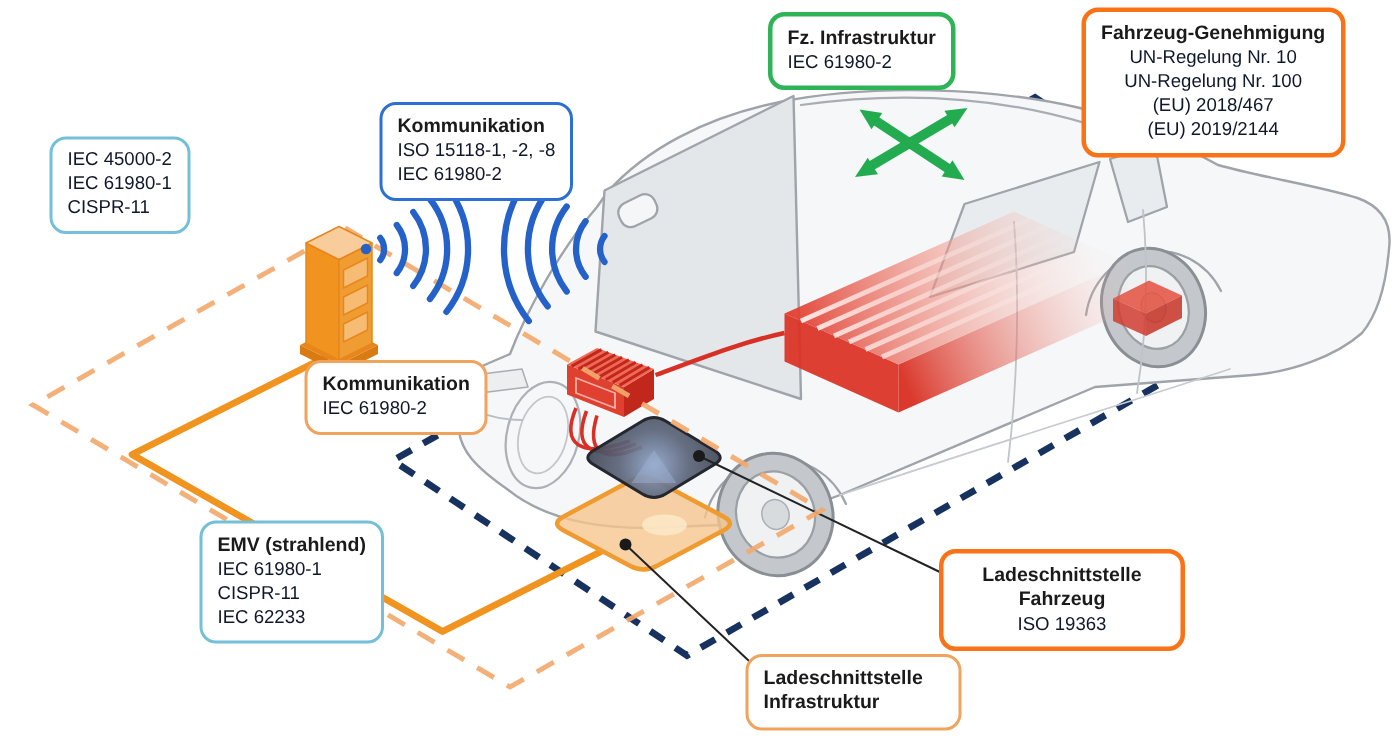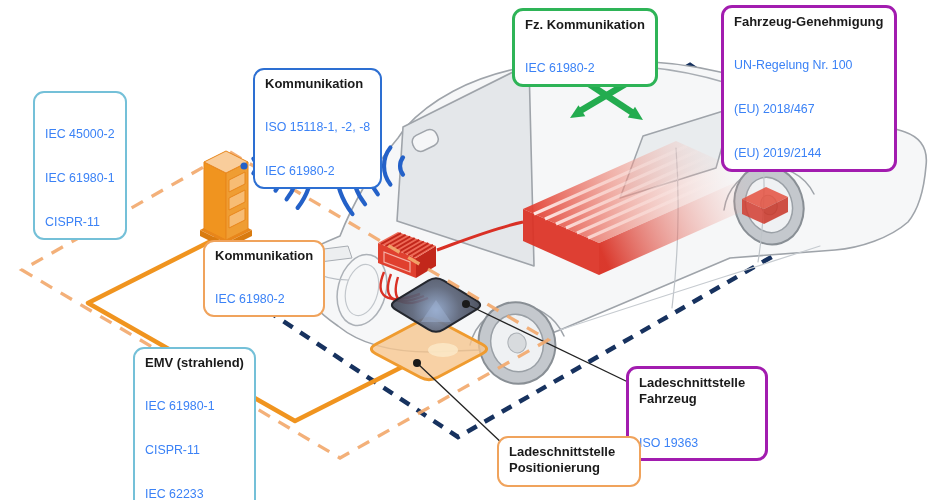--- a/index.html
+++ b/index.html
@@ -3,25 +3,25 @@
 <meta charset="utf-8">
 <style>
   html,body{margin:0;padding:0;background:#fff;}
   #stage{position:relative;width:932px;height:500px;overflow:hidden;background:#fff;
          font-family:"Liberation Sans",sans-serif;}
   #artwork{position:absolute;left:0;top:0;}
   .callout{position:absolute;background:#fff;border-radius:11px;padding:6px 10px 7px;
            box-sizing:border-box;z-index:5;}
   .c-title{font-weight:bold;font-size:13px;color:#1a1a1a;line-height:1.25;white-space:nowrap;margin-bottom:1px;}
   .wrap .c-title{white-space:normal;}
-  .c-line{font-size:12.4px;color:#3b82f6;line-height:1.28;white-space:nowrap;margin-top:28px;}
+  .c-line{font-size:12.4px;color:#0f172a;line-height:1.28;white-space:nowrap;}
   .b-cyan{border:2.5px solid #74C0D8;}
   .b-blue{border:2.5px solid #2D6FD2;}
   .b-green{border:3px solid #2EB457;}
-  .b-navy{border:3px solid #a21caf;}
+  .b-navy{border:3px solid #f97316;text-align:center;}
   .b-orange{border:2.5px solid #F0A35C;}
 </style>
 </head>
 <body>
 
 <div id="stage">
 
 <svg id="artwork" width="932" height="500" viewBox="0 0 932 500">
   <defs>
     <linearGradient id="batteryTop" gradientUnits="userSpaceOnUse" x1="530" y1="225" x2="730" y2="160">
@@ -194,45 +194,46 @@
   <div class="c-line">CISPR-11</div>
 </div>
 
 <div class="callout b-blue" style="left:253px;top:68px">
   <div class="c-title">Kommunikation</div>
   <div class="c-line">ISO 15118-1, -2, -8</div>
   <div class="c-line">IEC 61980-2</div>
 </div>
 
 <div class="callout b-green" style="left:512px;top:8px">
-  <div class="c-title">Fz. Kommunikation</div>
+  <div class="c-title">Fz. Infrastruktur</div>
   <div class="c-line">IEC 61980-2</div>
 </div>
 
 <div class="callout b-navy" style="left:721px;top:5px">
   <div class="c-title">Fahrzeug-Genehmigung</div>
+  <div class="c-line">UN-Regelung Nr. 10</div>
   <div class="c-line">UN-Regelung Nr. 100</div>
   <div class="c-line">(EU) 2018/467</div>
   <div class="c-line">(EU) 2019/2144</div>
 </div>
 
 <div class="callout b-orange" style="left:203px;top:240px">
   <div class="c-title">Kommunikation</div>
   <div class="c-line">IEC 61980-2</div>
 </div>
 
 <div class="callout b-cyan" style="left:133px;top:347px">
   <div class="c-title">EMV (strahlend)</div>
   <div class="c-line">IEC 61980-1</div>
   <div class="c-line">CISPR-11</div>
   <div class="c-line">IEC 62233</div>
 </div>
 
-<div class="callout b-navy wrap" style="left:626px;top:366px;width:142px">
+<div class="callout b-navy wrap" style="left:626px;top:366px;width:164px">
   <div class="c-title">Ladeschnittstelle Fahrzeug</div>
   <div class="c-line">ISO 19363</div>
 </div>
 
 <div class="callout b-orange wrap" style="left:497px;top:436px;width:144px">
-  <div class="c-title">Ladeschnittstelle Positionierung</div>
+  <div class="c-title">Ladeschnittstelle Infrastruktur</div>
 </div>
 
 </div>
 
 </body></html>

